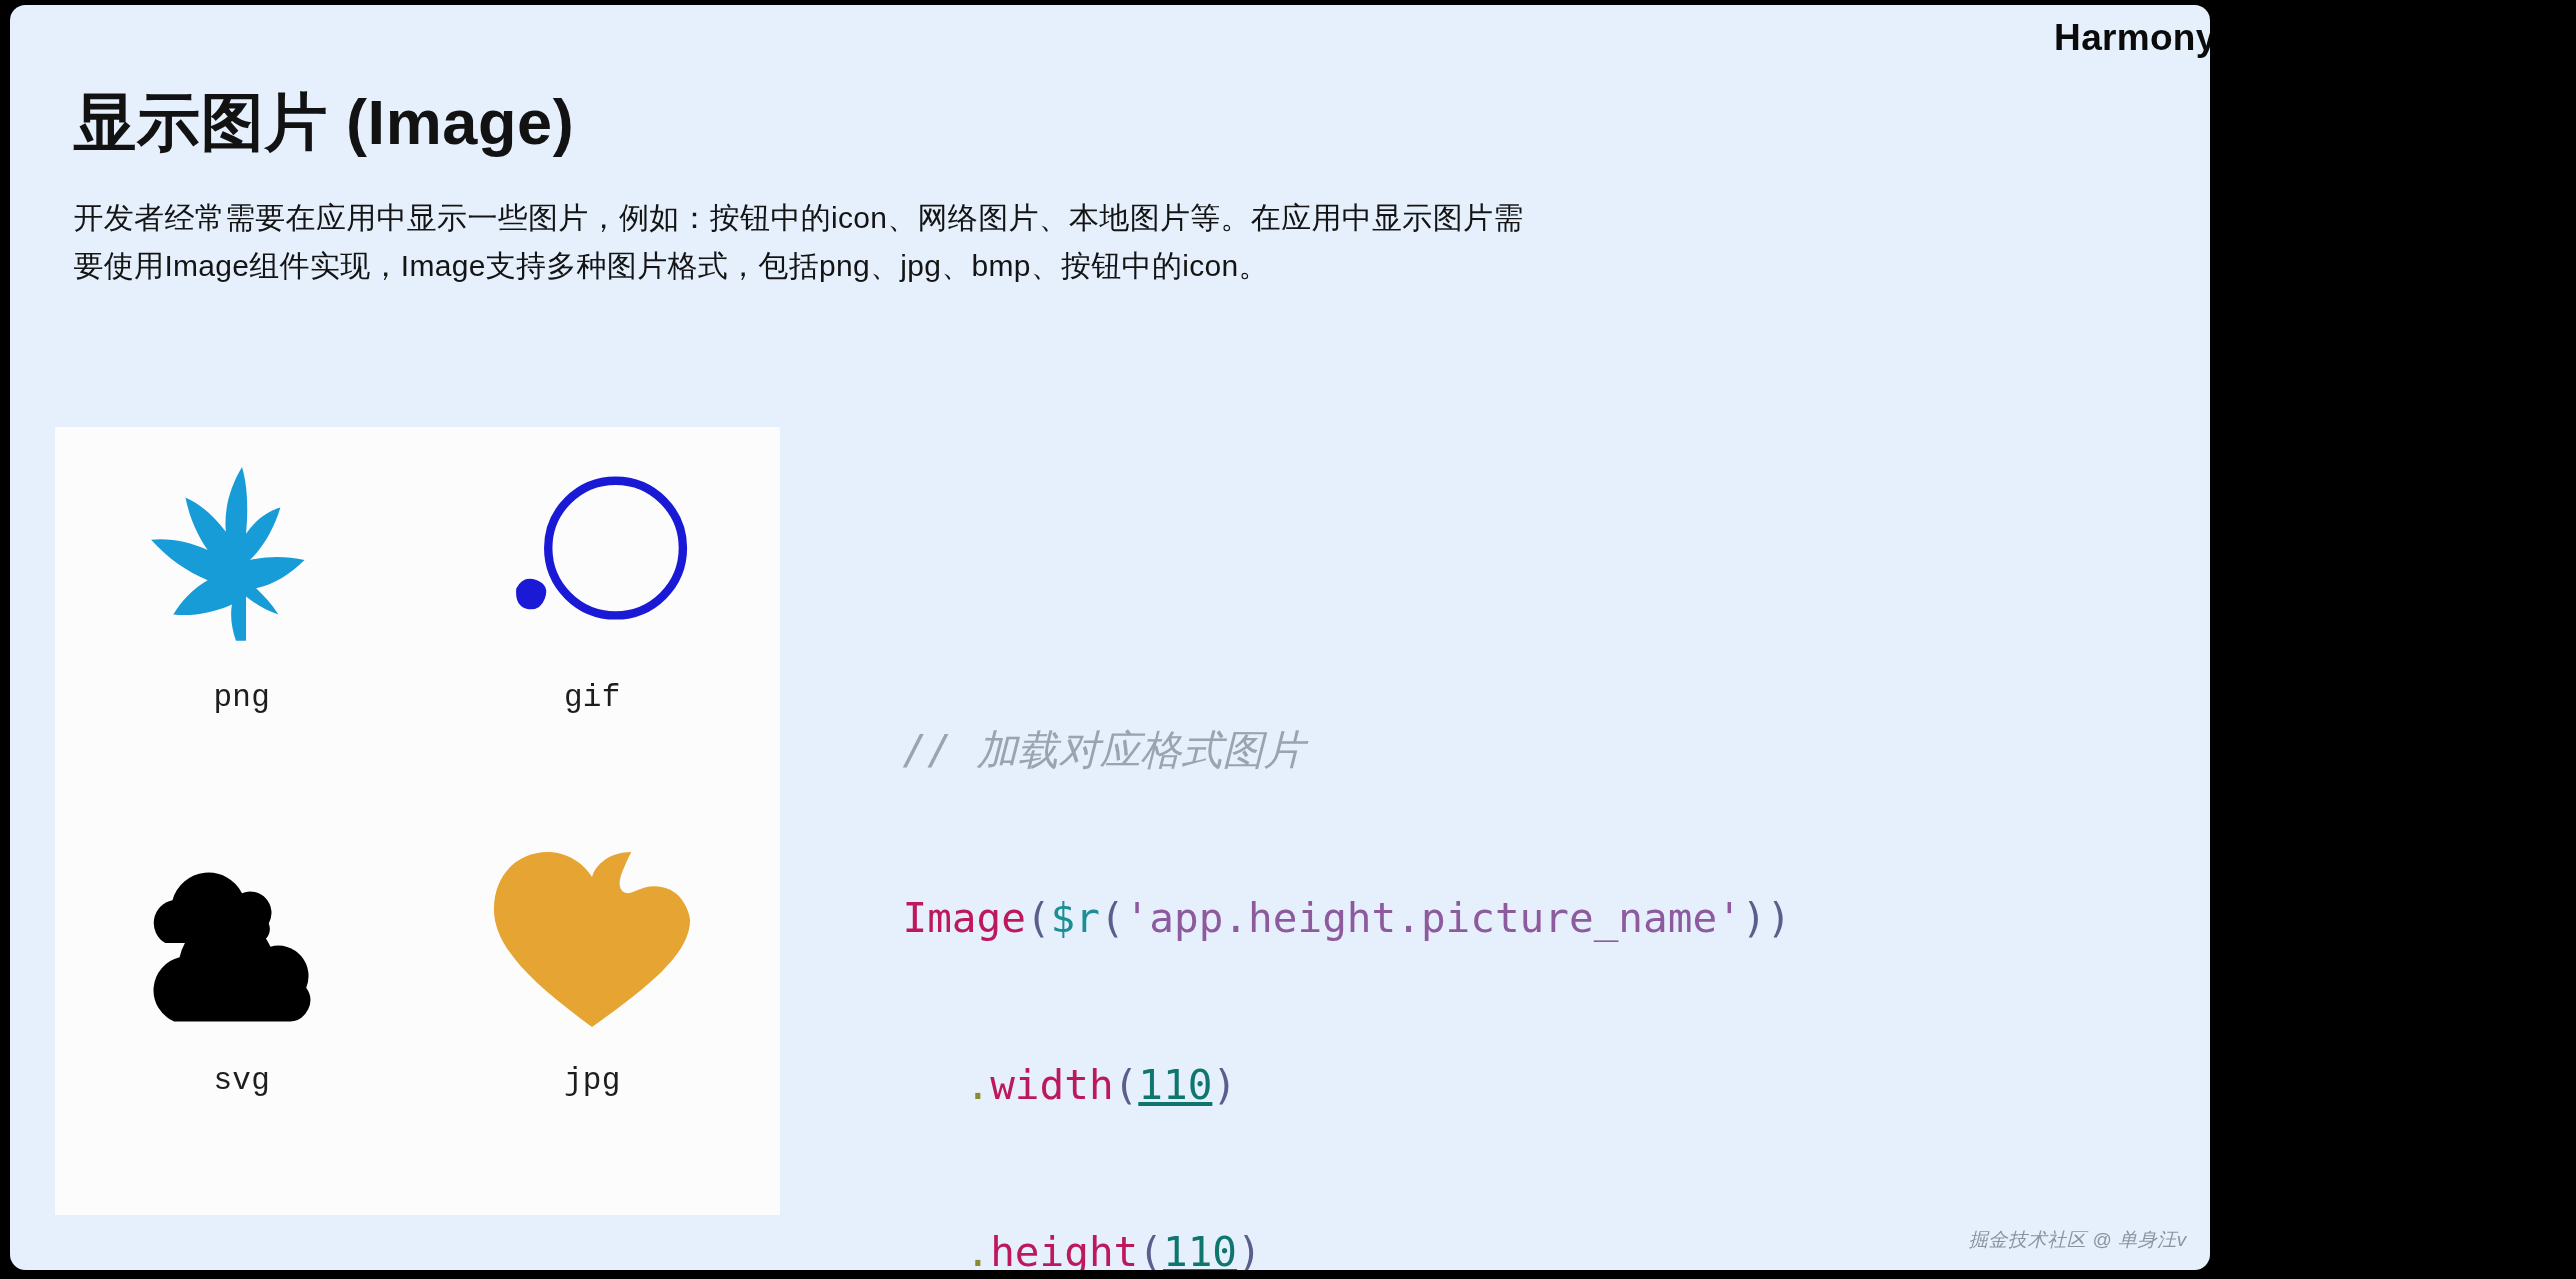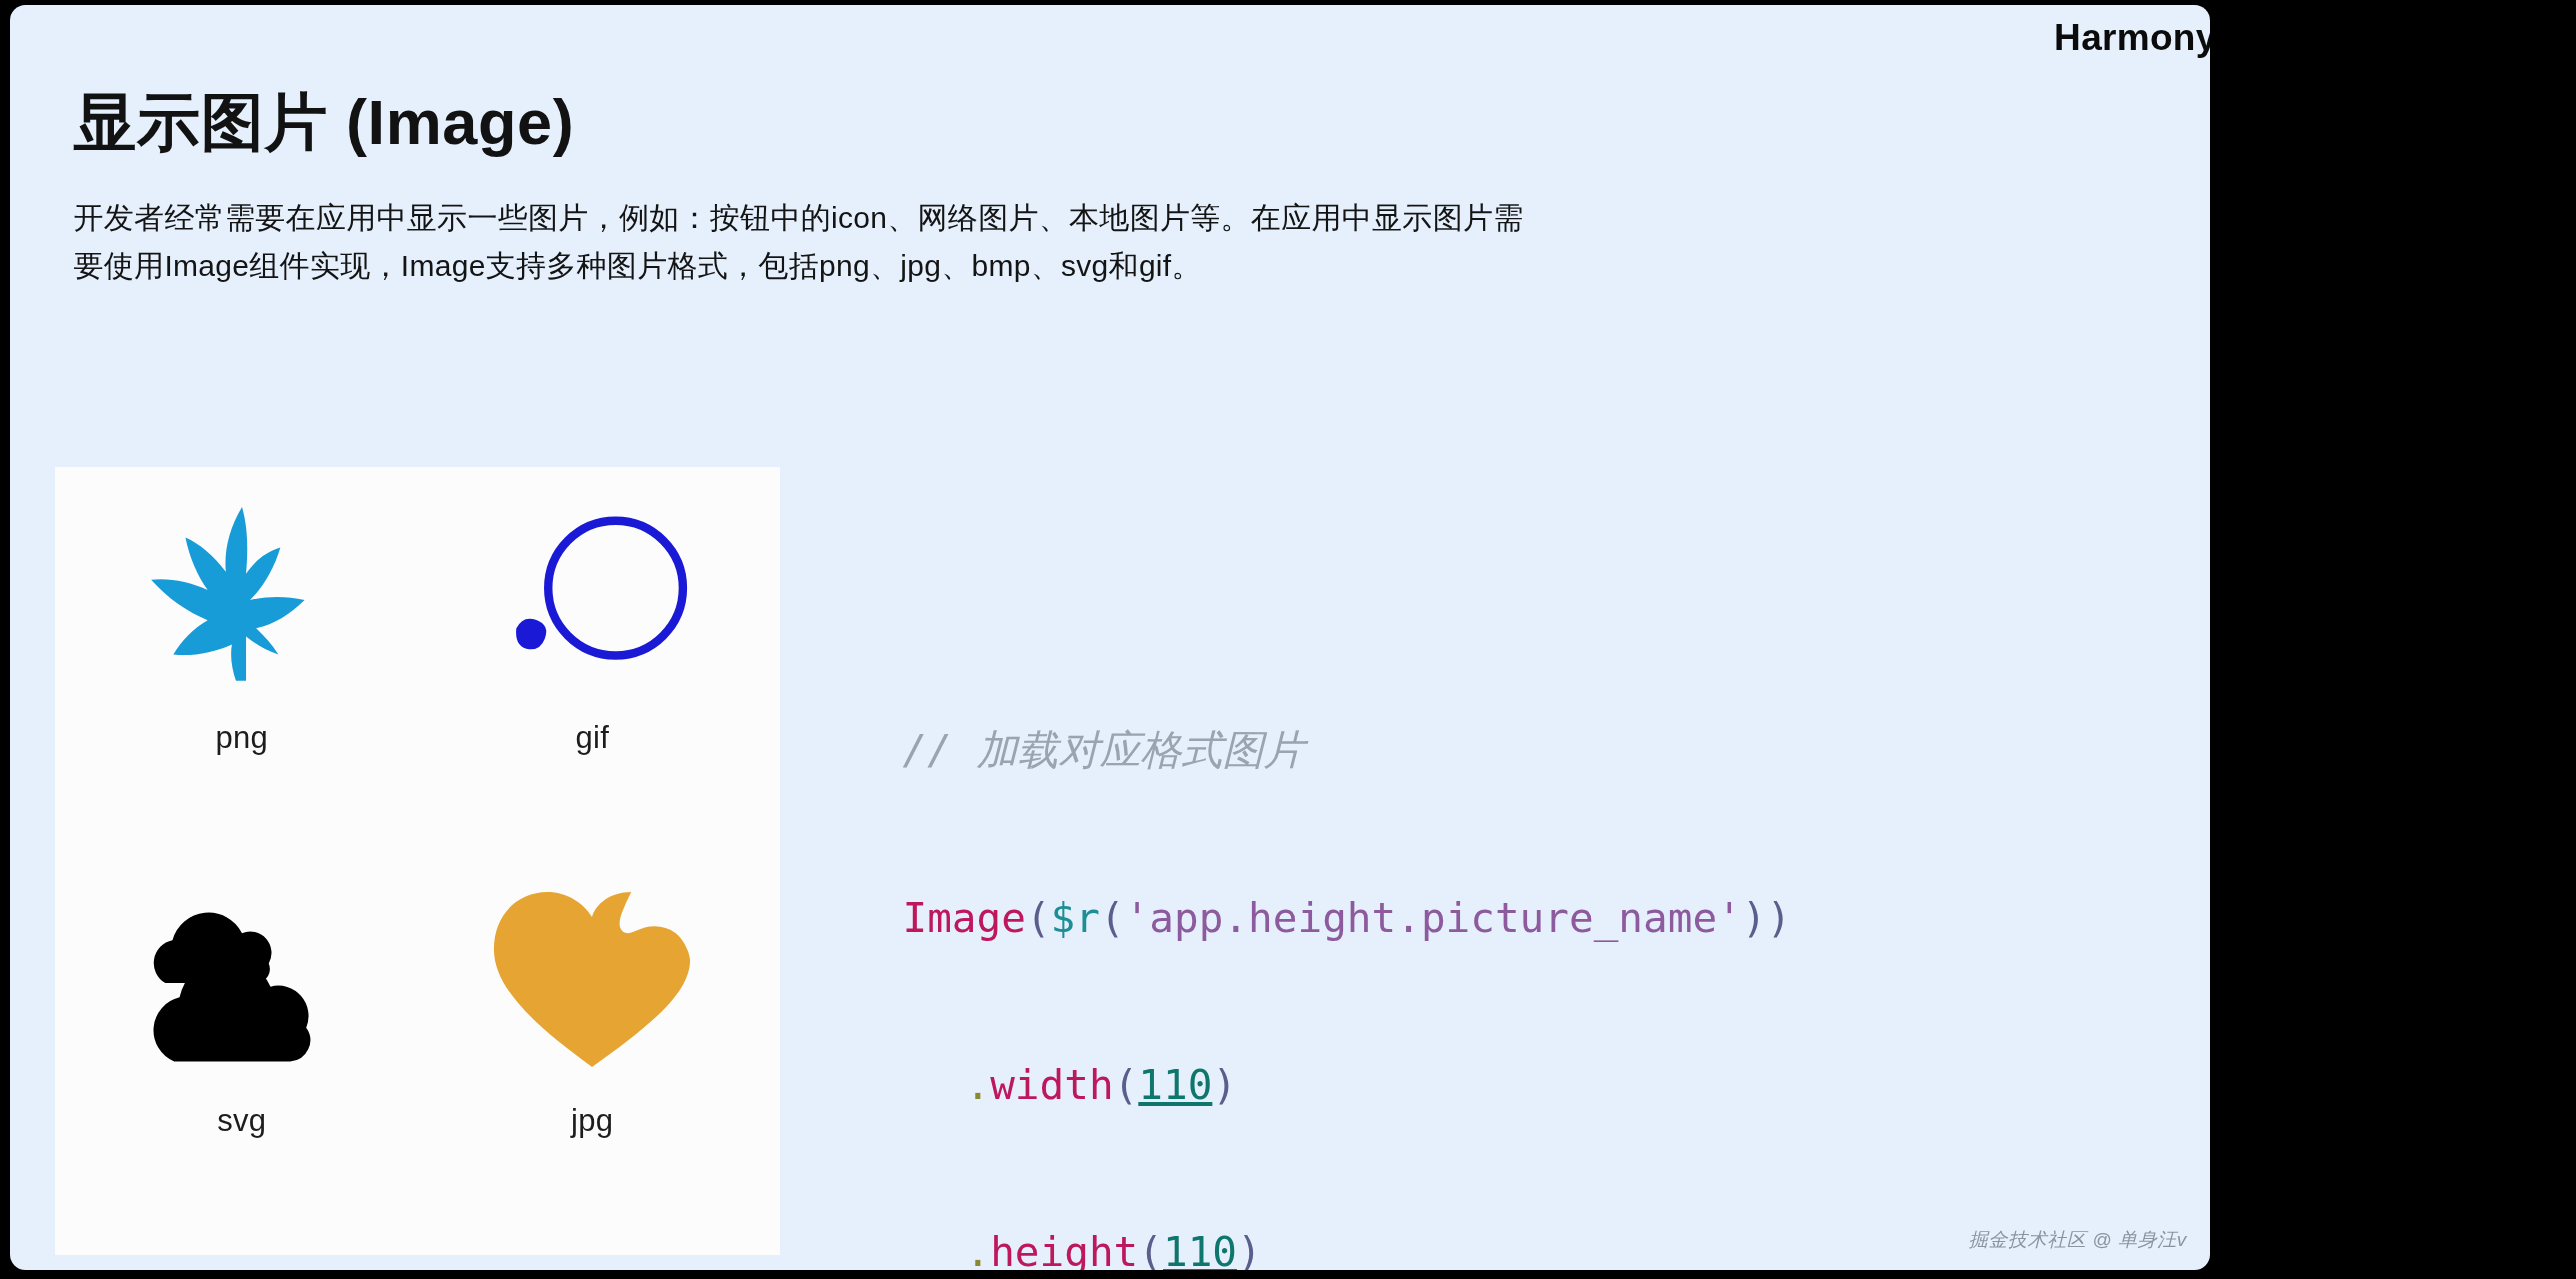--- a/index.html
+++ b/index.html
@@ -60,24 +60,25 @@
     color: #141414;
     line-height: 1.62;
     letter-spacing: 0.3px;
   }
   .intro .line { white-space: nowrap; display: block; }
 
   
   .image-card {
     position: absolute;
     left: 45px;
-    top: 462px;
+    top: 422px;
     width: 725px;
     height: 788px;
     background: #FCFCFD;
+    font-family: Liberation Mono, monospace;
   }
   .grid {
     position: absolute;
     inset: 0;
     display: grid;
     grid-template-columns: 1fr 1fr;
     grid-template-rows: 1fr 1fr;
     padding: 10.7px 12px 12px 12px;
     box-sizing: border-box;
   }
@@ -139,21 +140,21 @@
 <body>
 
 <div class="slide">
 
   <div class="brand">Harmony</div>
 
   <div class="page-title">显示图片 (Image)</div>
 
   <div class="intro">
     <span class="line">开发者经常需要在应用中显示一些图片，例如：按钮中的icon、网络图片、本地图片等。在应用中显示图片需</span>
-    <span class="line">要使用Image组件实现，Image支持多种图片格式，包括png、jpg、bmp、svg和gif。</span>
+    <span class="line">要使用Image组件实现，Image支持多种图片格式，包括png、jpg、bmp、按钮中的icon。</span>
   </div>
 
   <div class="image-card">
     <div class="grid">
 
       <div class="cell">
         <div class="art">
           <svg width="202" height="202" viewBox="0 0 100 100">
             <path fill="#189CD8" d="M50 6 C44 16 41 27 42 38 C36 30 29 24 22 21 C24 31 28 40 33 47
                      C24 43 14 41 5 42 C13 51 23 58 33 62 C26 66 20 72 16 79

